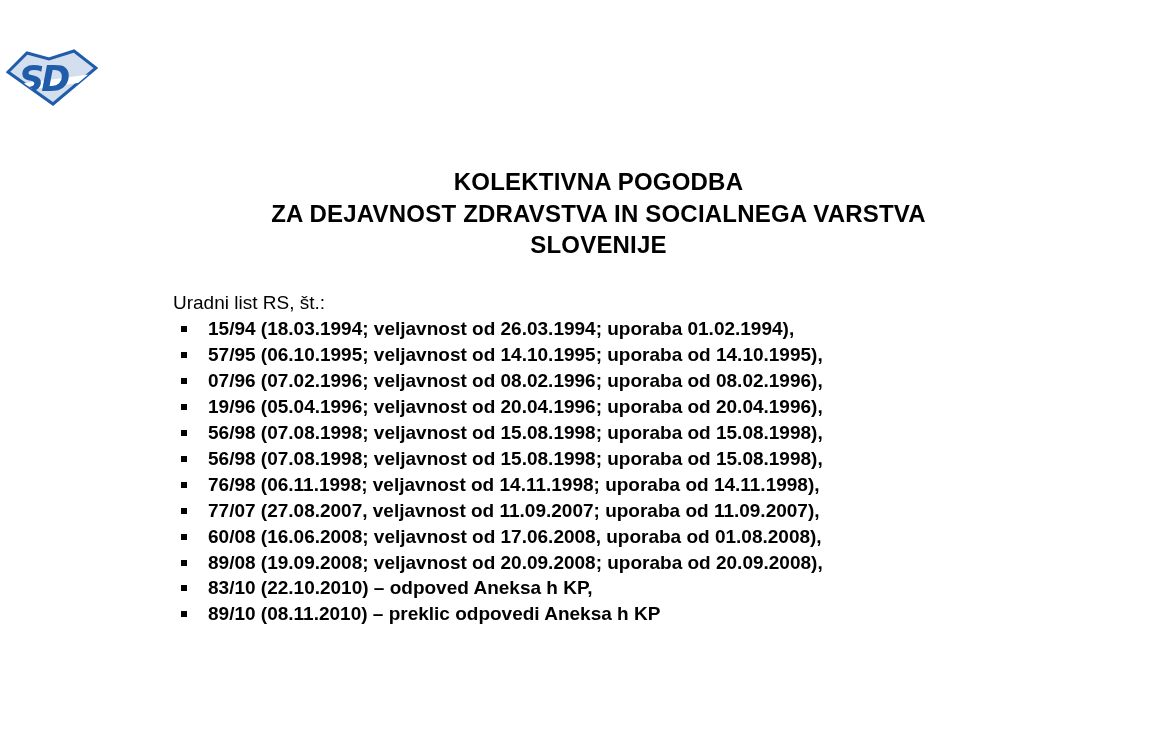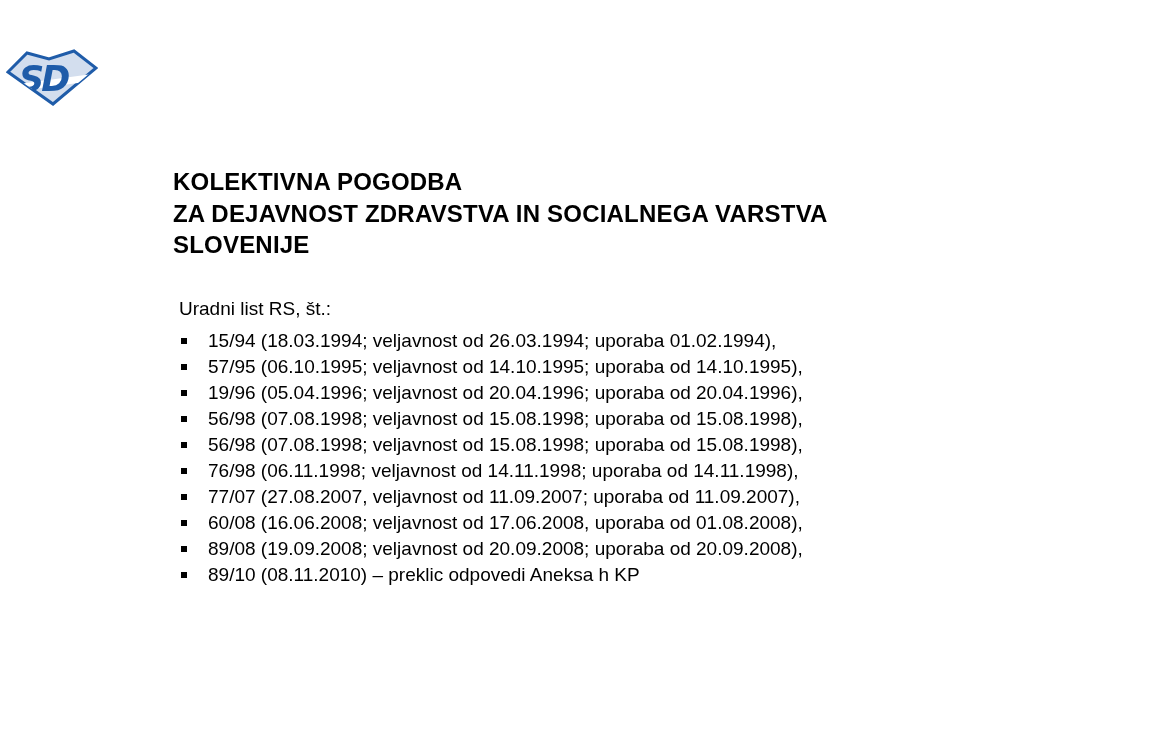--- a/index.html
+++ b/index.html
@@ -21,46 +21,48 @@
     width: 92px;
     height: 58px;
   }
 
   
   .title-block {
     position: absolute;
     left: 173px;
     top: 166px;
     width: 851px;
+    text-align: center;
     font-weight: bold;
     font-size: 24px;
     line-height: 31.7px;
     letter-spacing: 0.2px;
     white-space: nowrap;
   }
 
   
   .doc-body {
     position: absolute;
     left: 173px;
     top: 290px;
     width: 900px;
     font-size: 19px;
     line-height: 25.95px;
     white-space: nowrap;
   }
-  .doc-body p { margin: 6px; padding: 0; }
+  .doc-body p { margin: 0; padding: 0; }
   .issue-list {
     list-style: none;
     margin: 0;
     padding: 0;
   }
   .issue-list li {
     position: relative;
     padding-left: 35px;
+    font-weight: bold;
   }
   .bullet {
     position: absolute;
     left: 8px;
     top: 10px;
     width: 6px;
     height: 6px;
     background: #000000;
     display: inline-block;
   }
@@ -93,20 +95,21 @@
       <li>
     <span class="bullet"></span>
     <span class="li-text">15/94 (18.03.1994; veljavnost od 26.03.1994; uporaba 01.02.1994),</span>
   </li>
       <li>
     <span class="bullet"></span>
     <span class="li-text">57/95 (06.10.1995; veljavnost od 14.10.1995; uporaba od 14.10.1995),</span>
   </li>
       <li>
     <span class="bullet"></span>
+    <span class="li-text">07/96 (07.02.1996; veljavnost od 08.02.1996; uporaba od 08.02.1996),</span>
   </li>
       <li>
     <span class="bullet"></span>
   </li>
       <li>
     <span class="bullet"></span>
     <span class="li-text">19/96 (05.04.1996; veljavnost od 20.04.1996; uporaba od 20.04.1996),</span>
   </li>
       <li>
     <span class="bullet"></span>
@@ -133,19 +136,20 @@
       <li>
     <span class="bullet"></span>
     <span class="li-text">60/08 (16.06.2008; veljavnost od 17.06.2008, uporaba od 01.08.2008),</span>
   </li>
       <li>
     <span class="bullet"></span>
     <span class="li-text">89/08 (19.09.2008; veljavnost od 20.09.2008; uporaba od 20.09.2008),</span>
   </li>
       <li>
     <span class="bullet"></span>
+    <span class="li-text">83/10 (22.10.2010) – odpoved Aneksa h KP,</span>
   </li>
       <li>
     <span class="bullet"></span>
     <span class="li-text">89/10 (08.11.2010) – preklic odpovedi Aneksa h KP</span>
   </li>
     </ul>
 </div>
 
 </body></html>

